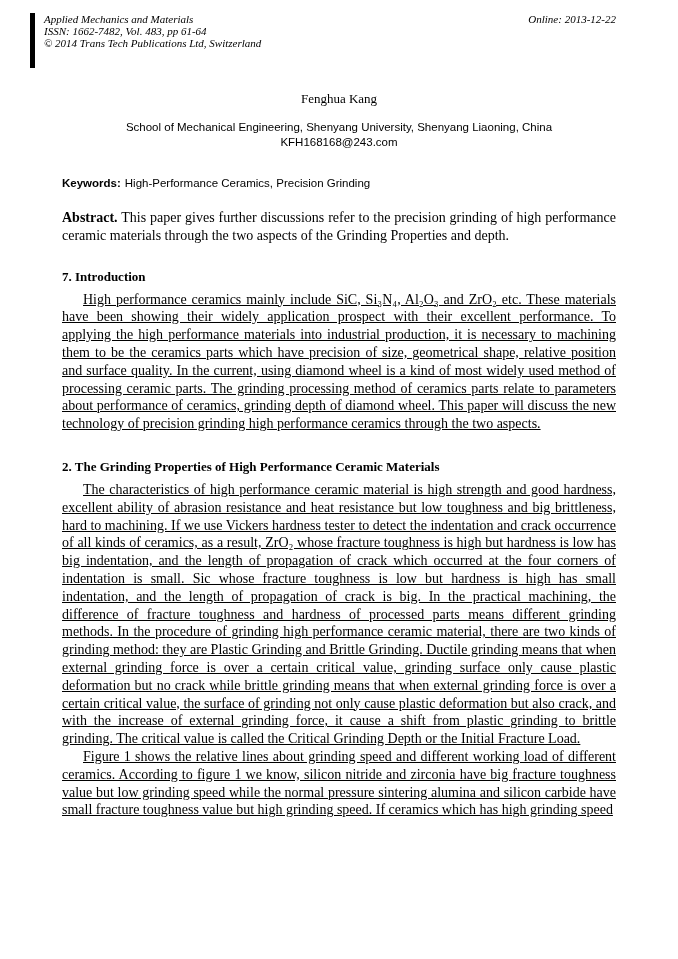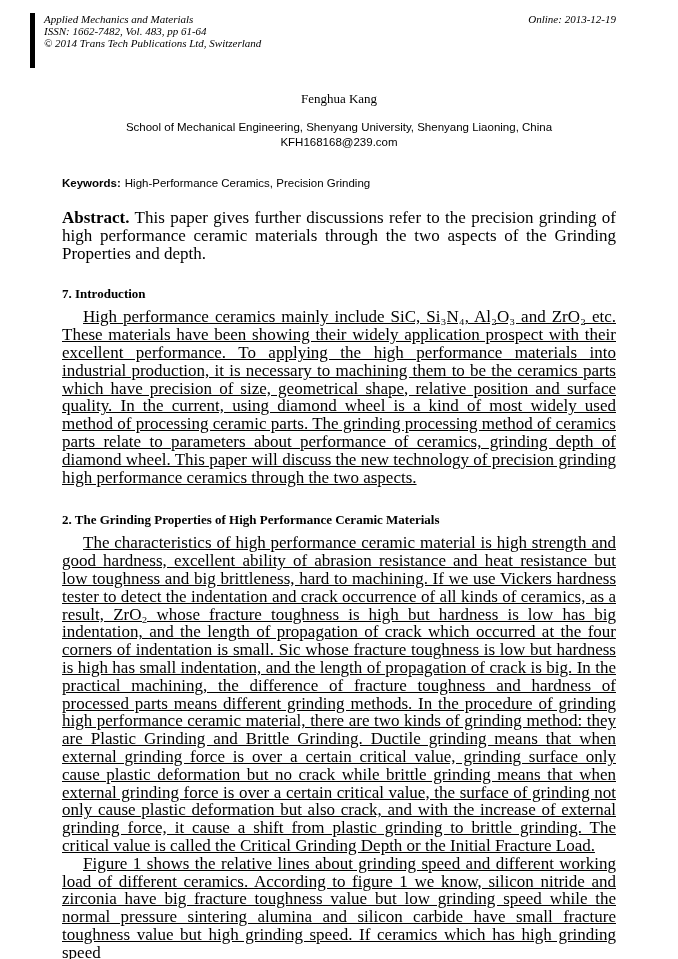--- a/index.html
+++ b/index.html
@@ -86,21 +86,21 @@
   .keywords {
     margin-top: 29px;
     font-family: "Liberation Sans", sans-serif;
     font-size: 11.5px;
   }
   .keywords .kw-label {
     font-weight: bold;
     margin-right: 4px;
   }
   .para {
-    font-size: 17px;
+    font-size: 14px;
     line-height: 17.8px;
     text-align: justify;
     margin: 0;
   }
   .abstract {
     margin-top: 20px;
   }
   .lead-bold {
     font-weight: bold;
   }
@@ -125,30 +125,30 @@
 
 <div class="page">
 
   <div class="header">
     <div class="header-rule"></div>
     <div class="header-left">
       <div>Applied Mechanics and Materials</div>
       <div>ISSN: 1662-7482, Vol. 483, pp 61-64</div>
       <div>© 2014 Trans Tech Publications Ltd, Switzerland</div>
     </div>
-    <div class="header-right">Online: 2013-12-19</div>
+    <div class="header-right">Online: 2013-12-22</div>
   </div>
 
   <div class="content">
 
 
     <div class="author">Fenghua Kang</div>
 
     <div class="affiliation">School of Mechanical Engineering, Shenyang University, Shenyang Liaoning, China</div>
-    <div class="email">KFH168168@239.com</div>
+    <div class="email">KFH168168@243.com</div>
 
     <div class="keywords">
       <span class="kw-label">Keywords:</span><span>High-Performance Ceramics, Precision Grinding</span>
     </div>
 
     <p class="para abstract"><span class="lead-bold">Abstract.</span><span> This paper gives further discussions refer to the precision grinding of high performance ceramic materials through the two aspects of the Grinding Properties and depth.</span></p>
 
     <h2 class="section-heading sh-1">7. Introduction</h2>
     <p class="para body-para">High performance ceramics mainly include SiC, Si₃N₄, Al₂O₃ and ZrO₂ etc. These materials have been showing their widely application prospect with their excellent performance. To applying the high performance materials into industrial production, it is necessary to machining them to be the ceramics parts which have precision of size, geometrical shape, relative position and surface quality. In the current, using diamond wheel is a kind of most widely used method of processing ceramic parts. The grinding processing method of ceramics parts relate to parameters about performance of ceramics, grinding depth of diamond wheel. This paper will discuss the new technology of precision grinding high performance ceramics through the two aspects.</p>
 

